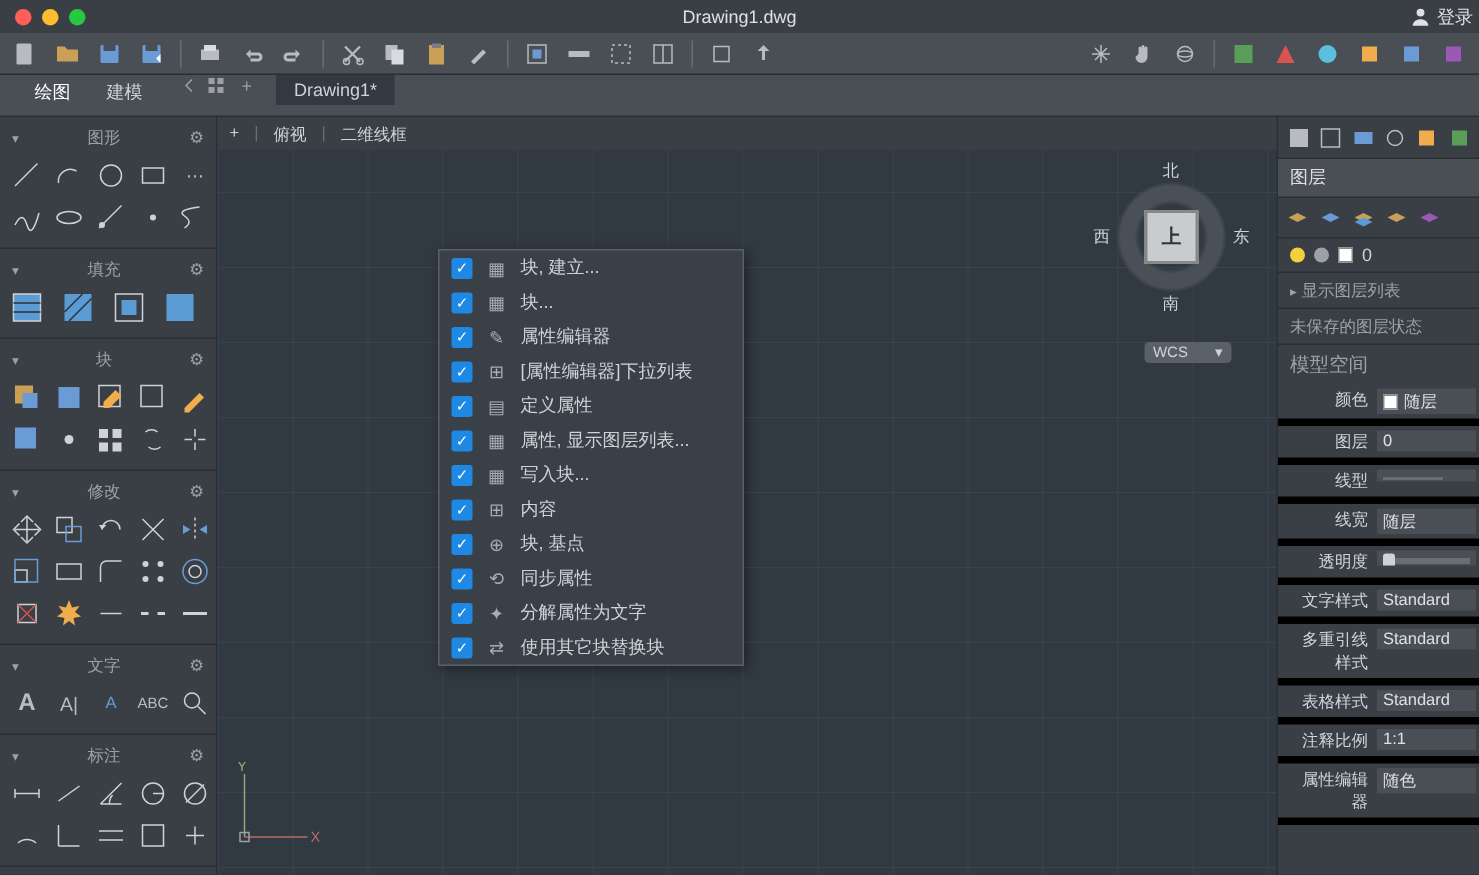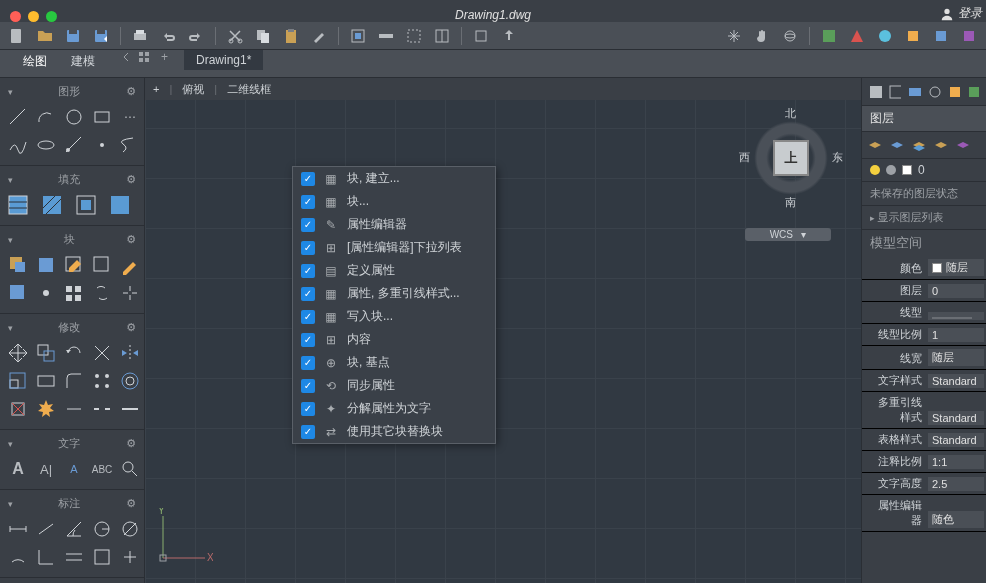--- a/index.html
+++ b/index.html
@@ -1,19 +1,19 @@
 <!DOCTYPE html>
 <html><head>
 <meta charset="utf-8">
 <style>
 * { margin: 0; padding: 0; box-sizing: border-box; font-family: "Microsoft YaHei", "PingFang SC", sans-serif; }
 body { background: #2b3138; color: #cfd3d7; width: 986px; height: 583px; overflow: hidden; font-size: 12px; position: relative; }
 
 
-.titlebar { height: 22px; background: #3a3f46; display: flex; align-items: flex-end; position: relative; font-style: italic; }
+.titlebar { height: 22px; background: #3a3f46; display: flex; align-items: center; position: relative; }
 .traffic { display: flex; gap: 7px; padding-left: 10px; }
 .dot { width: 11px; height: 11px; border-radius: 50%; }
 .dot.red { background: #ff5f57; }
 .dot.yellow { background: #febc2e; }
 .dot.green { background: #28c840; }
 .title-center { position: absolute; left: 50%; transform: translateX(-50%); font-size: 12px; color: #e0e0e0; }
 .login-btn { position: absolute; right: 4px; display: flex; align-items: center; gap: 4px; color: #e0e0e0; }
 .login-btn svg { width: 14px; height: 14px; }
 
 
@@ -48,40 +48,40 @@
 
 
 .viewcube { position: absolute; top: 30px; right: 20px; width: 100px; height: 100px; }
 .cube-ring { position: absolute; inset: 0; border-radius: 50%; background: radial-gradient(circle, transparent 30%, #4a5058 35%, #4a5058 48%, transparent 52%); }
 .cube-sq { position: absolute; top: 32px; left: 32px; width: 36px; height: 36px; background: #c8cccf; color: #333; display: flex; align-items: center; justify-content: center; font-size: 13px; font-weight: bold; border: 2px solid #888; }
 .cube-lbl { position: absolute; font-size: 11px; color: #cfd3d7; }
 .cube-n { top: -2px; left: 44px; }
 .cube-s { bottom: -2px; left: 44px; }
 .cube-e { right: -2px; top: 42px; }
 .cube-w { left: -2px; top: 42px; }
-.wcs-badge { position: absolute; top: 150px; right: 30px; background: #5a6068; padding: 1px 25px; border-radius: 3px; font-size: 10px; display: flex; align-items: center; gap: 8px; }
+.wcs-badge { position: absolute; top: 150px; right: 30px; background: #5a6068; padding: 1px 6px; border-radius: 3px; font-size: 10px; display: flex; align-items: center; gap: 18px; }
 
 
 .ucs { position: absolute; bottom: 15px; left: 8px; }
 
 
 .ctx-menu { position: absolute; top: 88px; left: 147px; width: 204px; background: #3a4048; border: 1px solid #5a6068; box-shadow: 2px 2px 8px rgba(0,0,0,0.4); z-index: 100; }
 .ctx-item { display: flex; align-items: center; padding: 3px 8px; gap: 8px; font-size: 12px; }
 .ctx-chk { width: 14px; height: 14px; background: #1e88e5; border-radius: 2px; display: flex; align-items: center; justify-content: center; color: white; font-size: 10px; }
 .ctx-ico { width: 16px; height: 16px; display: flex; align-items: center; justify-content: center; color: #a8acb0; }
 
 
-.right-pal { width: 125px; background: #3a3f46; border-left: 1px solid #2a2e34; overflow: hidden; }
+.right-pal { width: 135px; background: #3a3f46; border-left: 1px solid #2a2e34; overflow: hidden; }
 .rp-iconrow { height: 28px; display: flex; align-items: center; padding: 0 6px; gap: 6px; border-bottom: 1px solid #2a2e34; }
 .rp-sec-head { padding: 4px 8px; background: #4a4f56; color: #e0e0e0; font-size: 12px; border-bottom: 1px solid #2a2e34; }
 .rp-layer-tools { display: flex; padding: 4px; gap: 4px; border-bottom: 1px solid #2a2e34; }
 .rp-layer-row { display: flex; align-items: center; padding: 4px 8px; gap: 6px; border-bottom: 1px solid #2a2e34; }
 .lay-chip { width: 10px; height: 10px; border-radius: 50%; }
 .rp-state { padding: 4px 8px; color: #9da1a6; font-size: 11px; border-bottom: 1px solid #2a2e34; }
-.rp-prop { display: flex; align-items: flex-end; padding: 3px 0 3px 8px; border-bottom: 1px solid #000000; font-size: 11px; }
+.rp-prop { display: flex; align-items: flex-start; padding: 3px 0 3px 8px; border-bottom: 5px solid #000000; font-size: 11px; }
 .rp-prop-lbl { width: 58px; text-align: right; color: #cfd3d7; padding-right: 6px; }
 .rp-prop-val { flex: 1; color: #e0e0e0; padding: 1px 4px; background: #4a4f56; margin-right: 2px; white-space: nowrap; overflow: hidden; }
 .rp-no-sel { padding: 4px 8px; color: #9da1a6; font-size: 13px; }
 .slider-line { height: 2px; background: #6a6e74; width: 40px; margin-top: 6px; }
 
 svg { display: block; }
 </style>
 </head>
 <body>
 
@@ -652,21 +652,21 @@
           <span>[属性编辑器]下拉列表</span>
         </div>
       <div class="ctx-item">
           <div class="ctx-chk">✓</div>
           <div class="ctx-ico">▤</div>
           <span>定义属性</span>
         </div>
       <div class="ctx-item">
           <div class="ctx-chk">✓</div>
           <div class="ctx-ico">▦</div>
-          <span>属性, 多重引线样式...</span>
+          <span>属性, 显示图层列表...</span>
         </div>
       <div class="ctx-item">
           <div class="ctx-chk">✓</div>
           <div class="ctx-ico">▦</div>
           <span>写入块...</span>
         </div>
       <div class="ctx-item">
           <div class="ctx-chk">✓</div>
           <div class="ctx-ico">⊞</div>
           <span>内容</span>
@@ -754,66 +754,66 @@
       <svg width="18" height="18">
           <path d="M3 9l6-3 6 3-6 3z" fill="#9b59b6"></path>
         </svg>
     </div>
     <div class="rp-layer-row">
       <div class="lay-chip" style="background:#f4d03f"></div>
       <div class="lay-chip" style="background:#9da1a6"></div>
       <div style="width:10px;height:10px;background:#fff;border:1px solid #888"></div>
       <span>0</span>
     </div>
+    <div class="rp-state"><span style="font-size:9px">▸</span> <span>显示图层列表</span></div>
     <div class="rp-state">未保存的图层状态</div>
-    <div class="rp-state"><span style="font-size:9px">▸</span> <span>显示图层列表</span></div>
 
     <div class="rp-no-sel">模型空间</div>
     <div id="props-list">
         <div class="rp-prop">
           <div class="rp-prop-lbl">颜色</div>
           <div class="rp-prop-val"><span style="display:inline-block;width:10px;height:10px;background:#fff;border:1px solid #888;margin-right:4px;vertical-align:middle"></span>随层</div>
         </div>
         <div class="rp-prop">
           <div class="rp-prop-lbl">图层</div>
           <div class="rp-prop-val">0</div>
         </div>
         <div class="rp-prop">
           <div class="rp-prop-lbl">线型</div>
           <div class="rp-prop-val">
             <div class="slider-line" style="margin-top:4px"></div>
           </div>
         </div>
         <div class="rp-prop">
-          <div class="rp-prop-lbl">线型比例</div>
-          <div class="rp-prop-val">1</div>
-        </div>
-        <div class="rp-prop">
           <div class="rp-prop-lbl">线宽</div>
           <div class="rp-prop-val">随层</div>
         </div>
         <div class="rp-prop">
+          <div class="rp-prop-lbl">透明度</div>
+          <div class="rp-prop-val">
+            <div style="height:4px;background:#6a6e74;margin-top:4px;position:relative">
+              <div style="position:absolute;left:0;top:-3px;width:8px;height:10px;background:#cfd3d7;border-radius:2px"></div>
+            </div>
+          </div>
+        </div>
+        <div class="rp-prop">
           <div class="rp-prop-lbl">文字样式</div>
           <div class="rp-prop-val">Standard</div>
         </div>
         <div class="rp-prop">
           <div class="rp-prop-lbl">多重引线样式</div>
           <div class="rp-prop-val">Standard</div>
         </div>
         <div class="rp-prop">
           <div class="rp-prop-lbl">表格样式</div>
           <div class="rp-prop-val">Standard</div>
         </div>
         <div class="rp-prop">
           <div class="rp-prop-lbl">注释比例</div>
           <div class="rp-prop-val">1:1</div>
-        </div>
-        <div class="rp-prop">
-          <div class="rp-prop-lbl">文字高度</div>
-          <div class="rp-prop-val">2.5</div>
         </div>
         <div class="rp-prop">
           <div class="rp-prop-lbl">属性编辑器</div>
           <div class="rp-prop-val">随色</div>
         </div>
       </div>
   </div>
 </div>
 
 </body></html>

